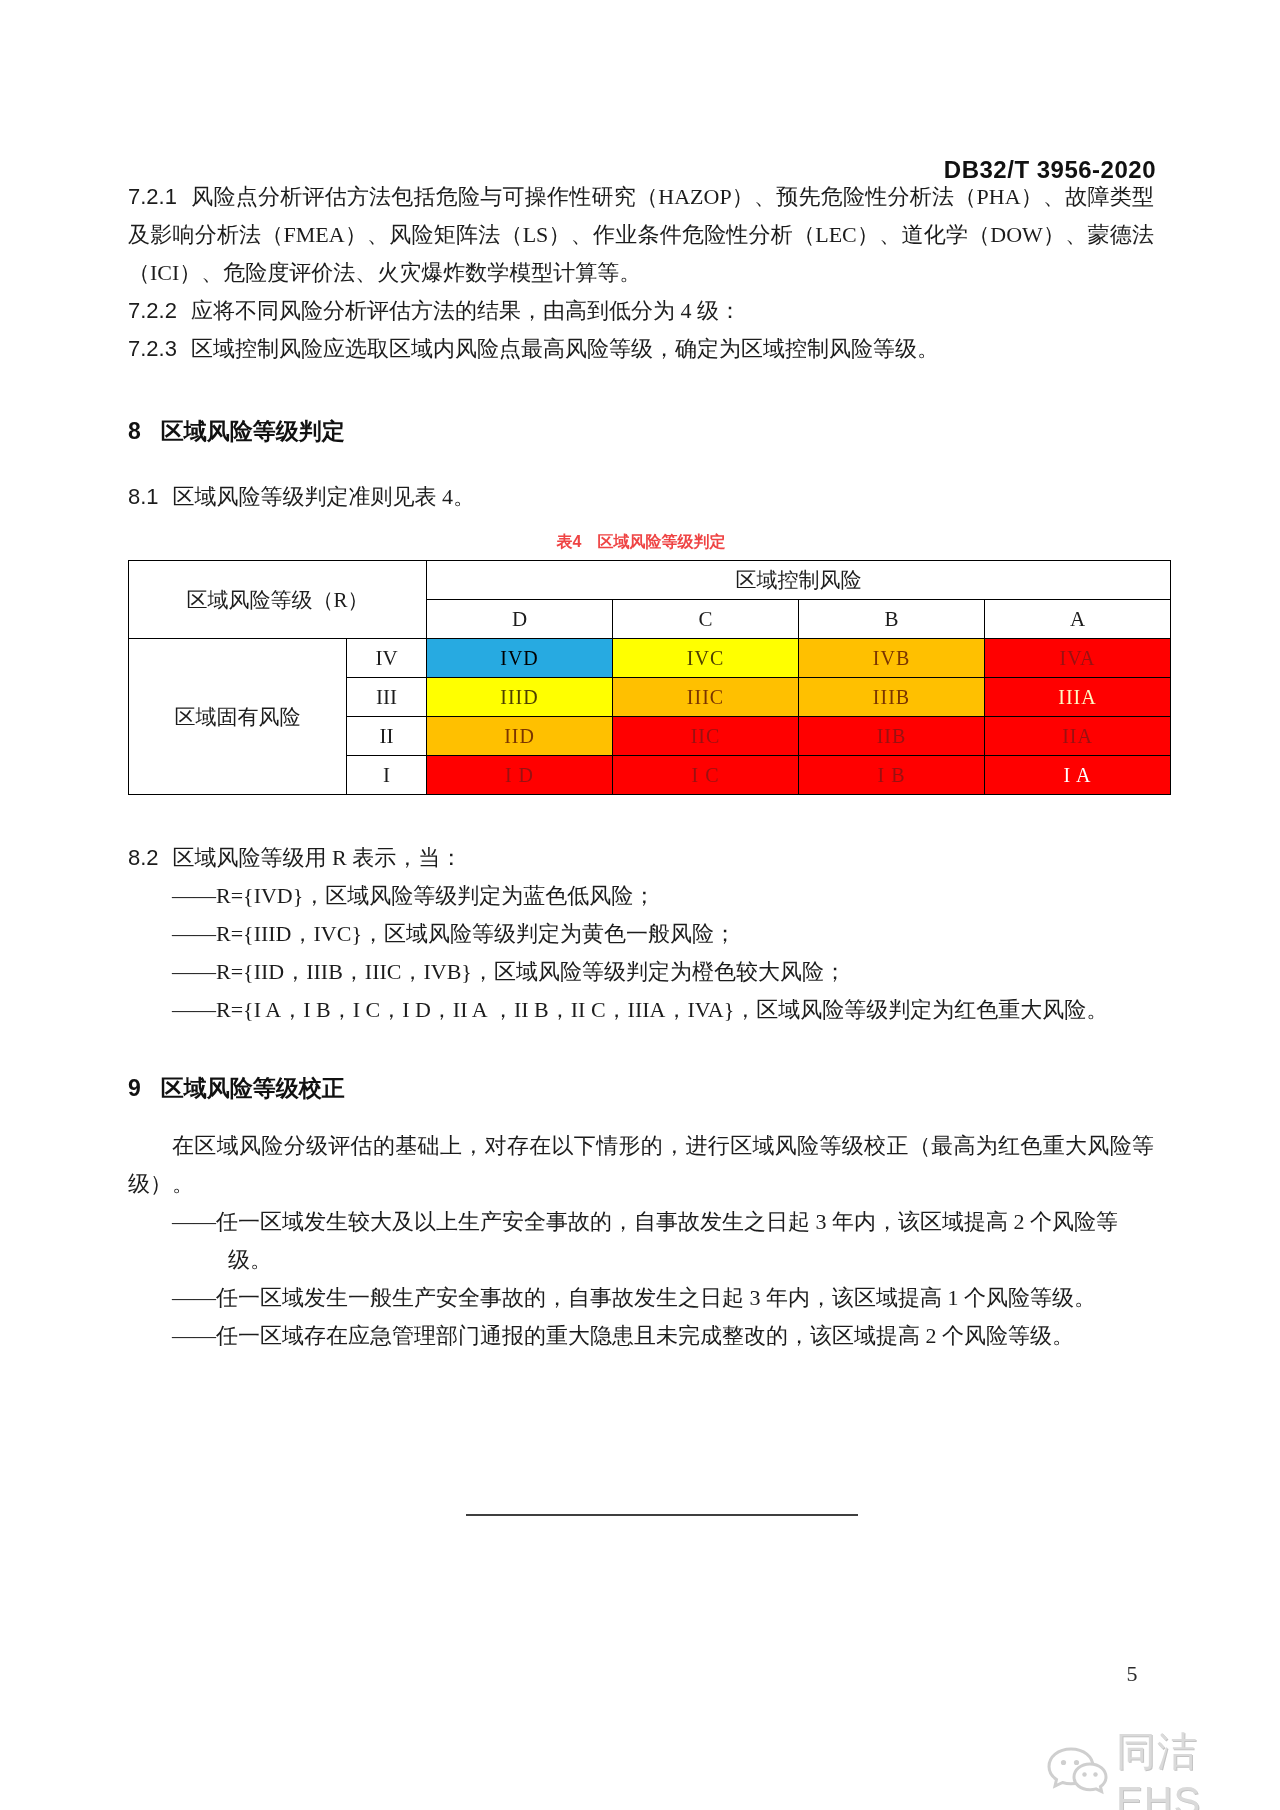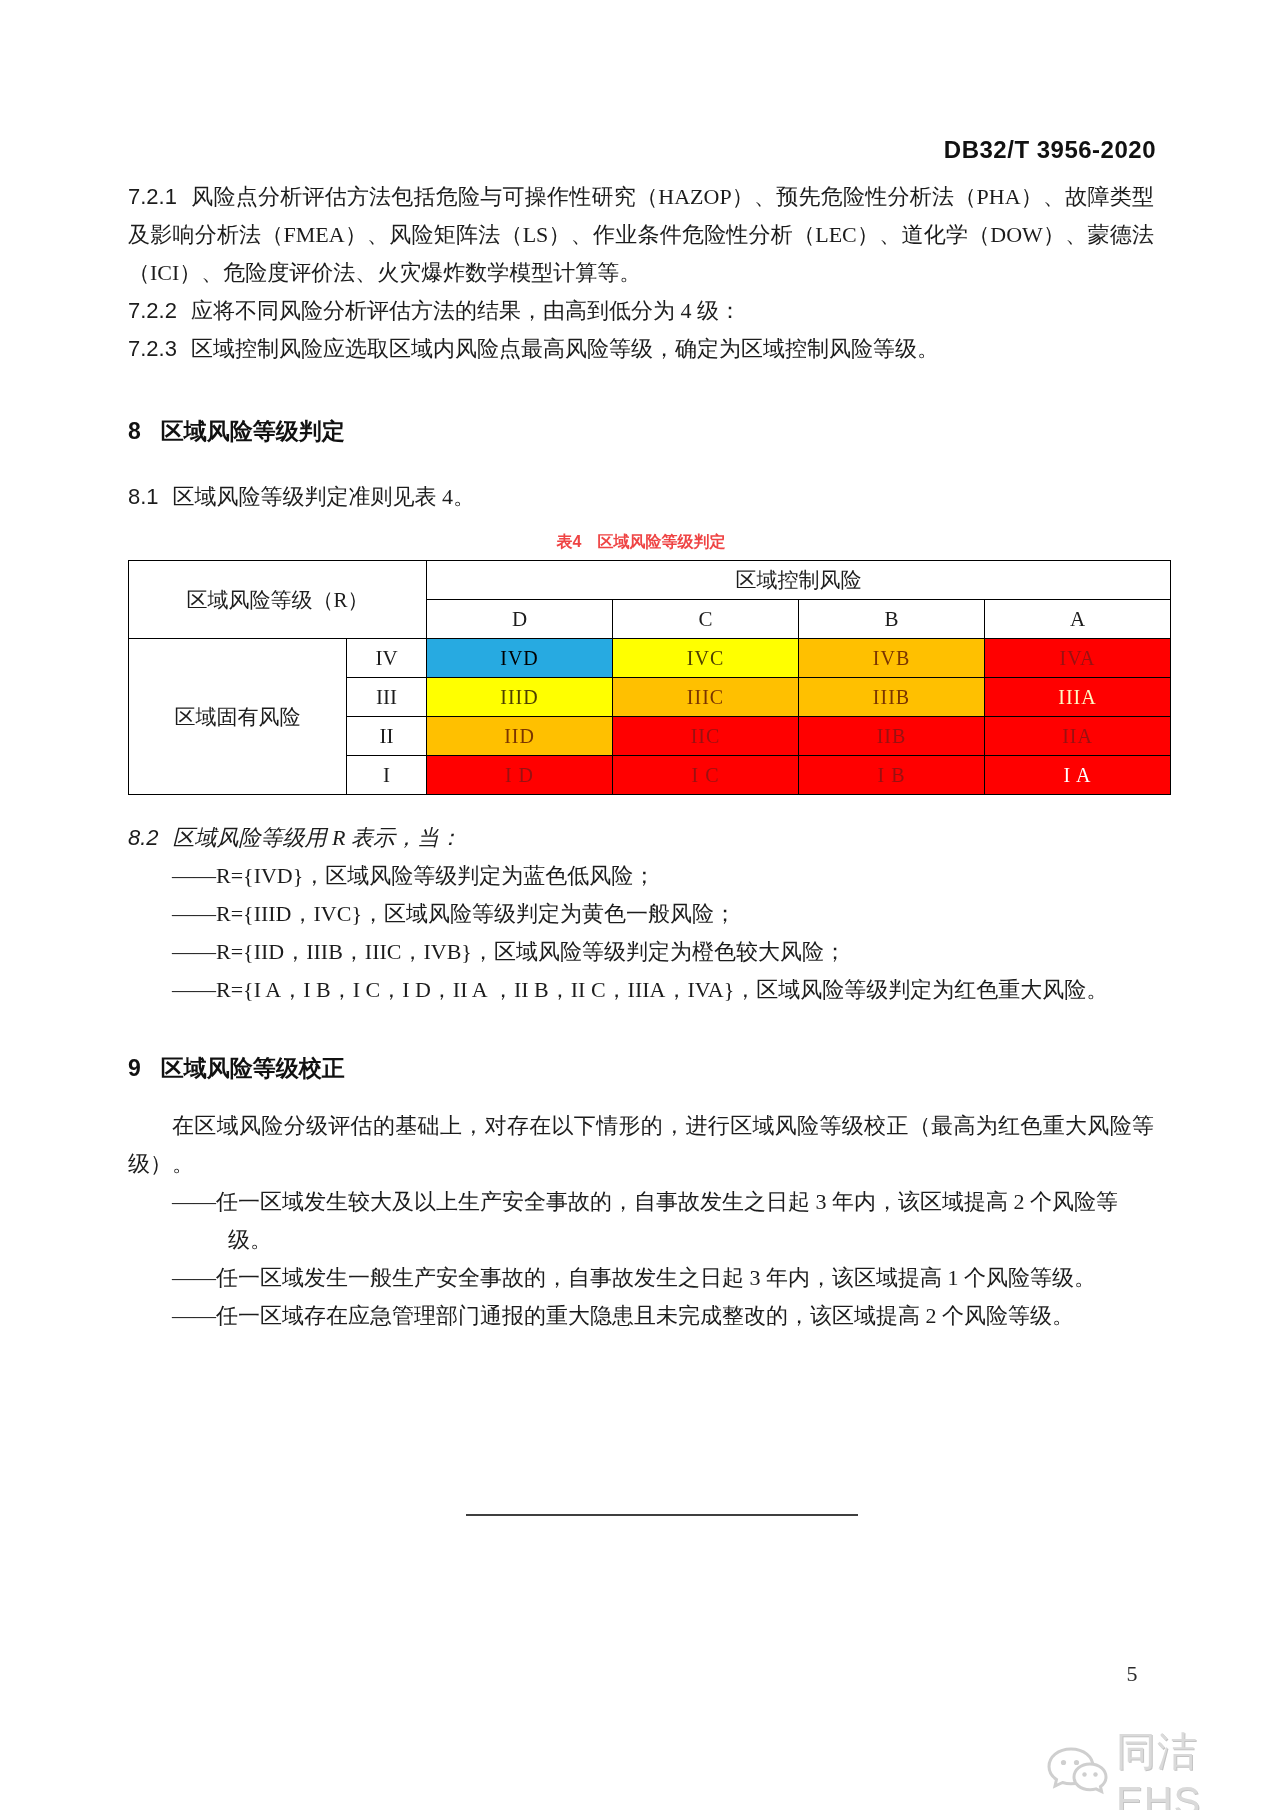--- a/index.html
+++ b/index.html
@@ -2,21 +2,21 @@
 <html lang="zh"><head>
 <meta charset="utf-8">
 <style>
   html,body{margin:0;padding:0;}
   body{
     width:1280px;height:1810px;position:relative;background:#ffffff;
     font-family:"Liberation Serif","DejaVu Serif",serif;
     color:#1c1c1c;overflow:hidden;
   }
   .doc-header{
-    position:absolute;top:136px;left:0;right:124px;text-align:right;
+    position:absolute;top:156px;left:0;right:124px;text-align:right;
     font-family:"Liberation Sans","DejaVu Sans",sans-serif;
     font-weight:bold;font-size:24px;letter-spacing:0.5px;color:#111;
   }
   .content{position:absolute;top:178px;left:128px;width:1026px;font-size:22px;line-height:38px;}
   p{margin:0;}
   .justify{text-align:justify;}
   .clause-num{font-family:"Liberation Sans","DejaVu Sans",sans-serif;margin-right:14px;}
   .dash-list p{padding-left:44px;}
   .sec-heading{
     font-family:"Liberation Sans","DejaVu Sans",sans-serif;
@@ -36,21 +36,21 @@
   table.risk{border:1px solid #84cc16;}
   table.risk th,table.risk td{
     border:1px solid #000;text-align:center;vertical-align:middle;
     font-weight:normal;padding:0;overflow:hidden;
   }
   tr.hrow1{height:30px;}
   tr.hrow2{height:36px;}
   table.risk tbody tr{height:34px;}
   th.group-head{border-bottom:3px solid #000;}
   td.cell{font-size:20px;letter-spacing:1px;}
-  #s82{margin-top:24px;font-style:italic;}
+  #s82{margin-top:44px;}
   #h9{margin-top:40px;}
   #p9{margin-top:20px;text-indent:44px;}
   .hang p{padding-left:100px;text-indent:-56px;}
   .footnote-rule{
     position:absolute;top:1514px;left:466px;width:392px;height:0;
     border-top:2px solid #3f3f3f;
   }
   .page-number{
     position:absolute;top:1661px;left:1112px;width:40px;text-align:center;
     font-size:22px;color:#2a2a2a;

